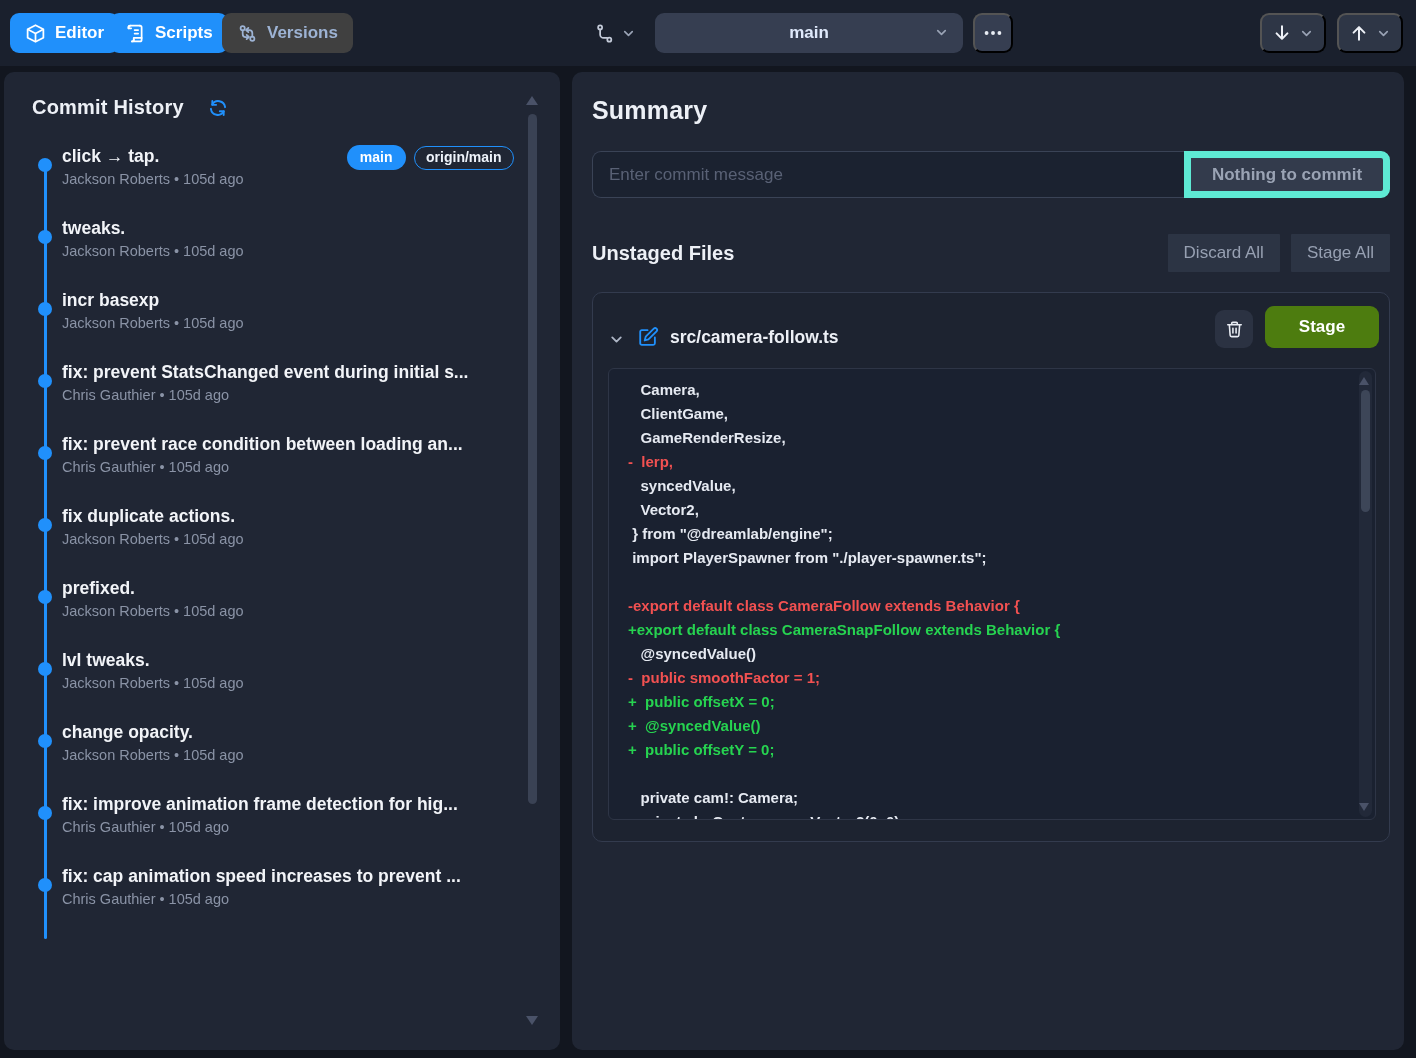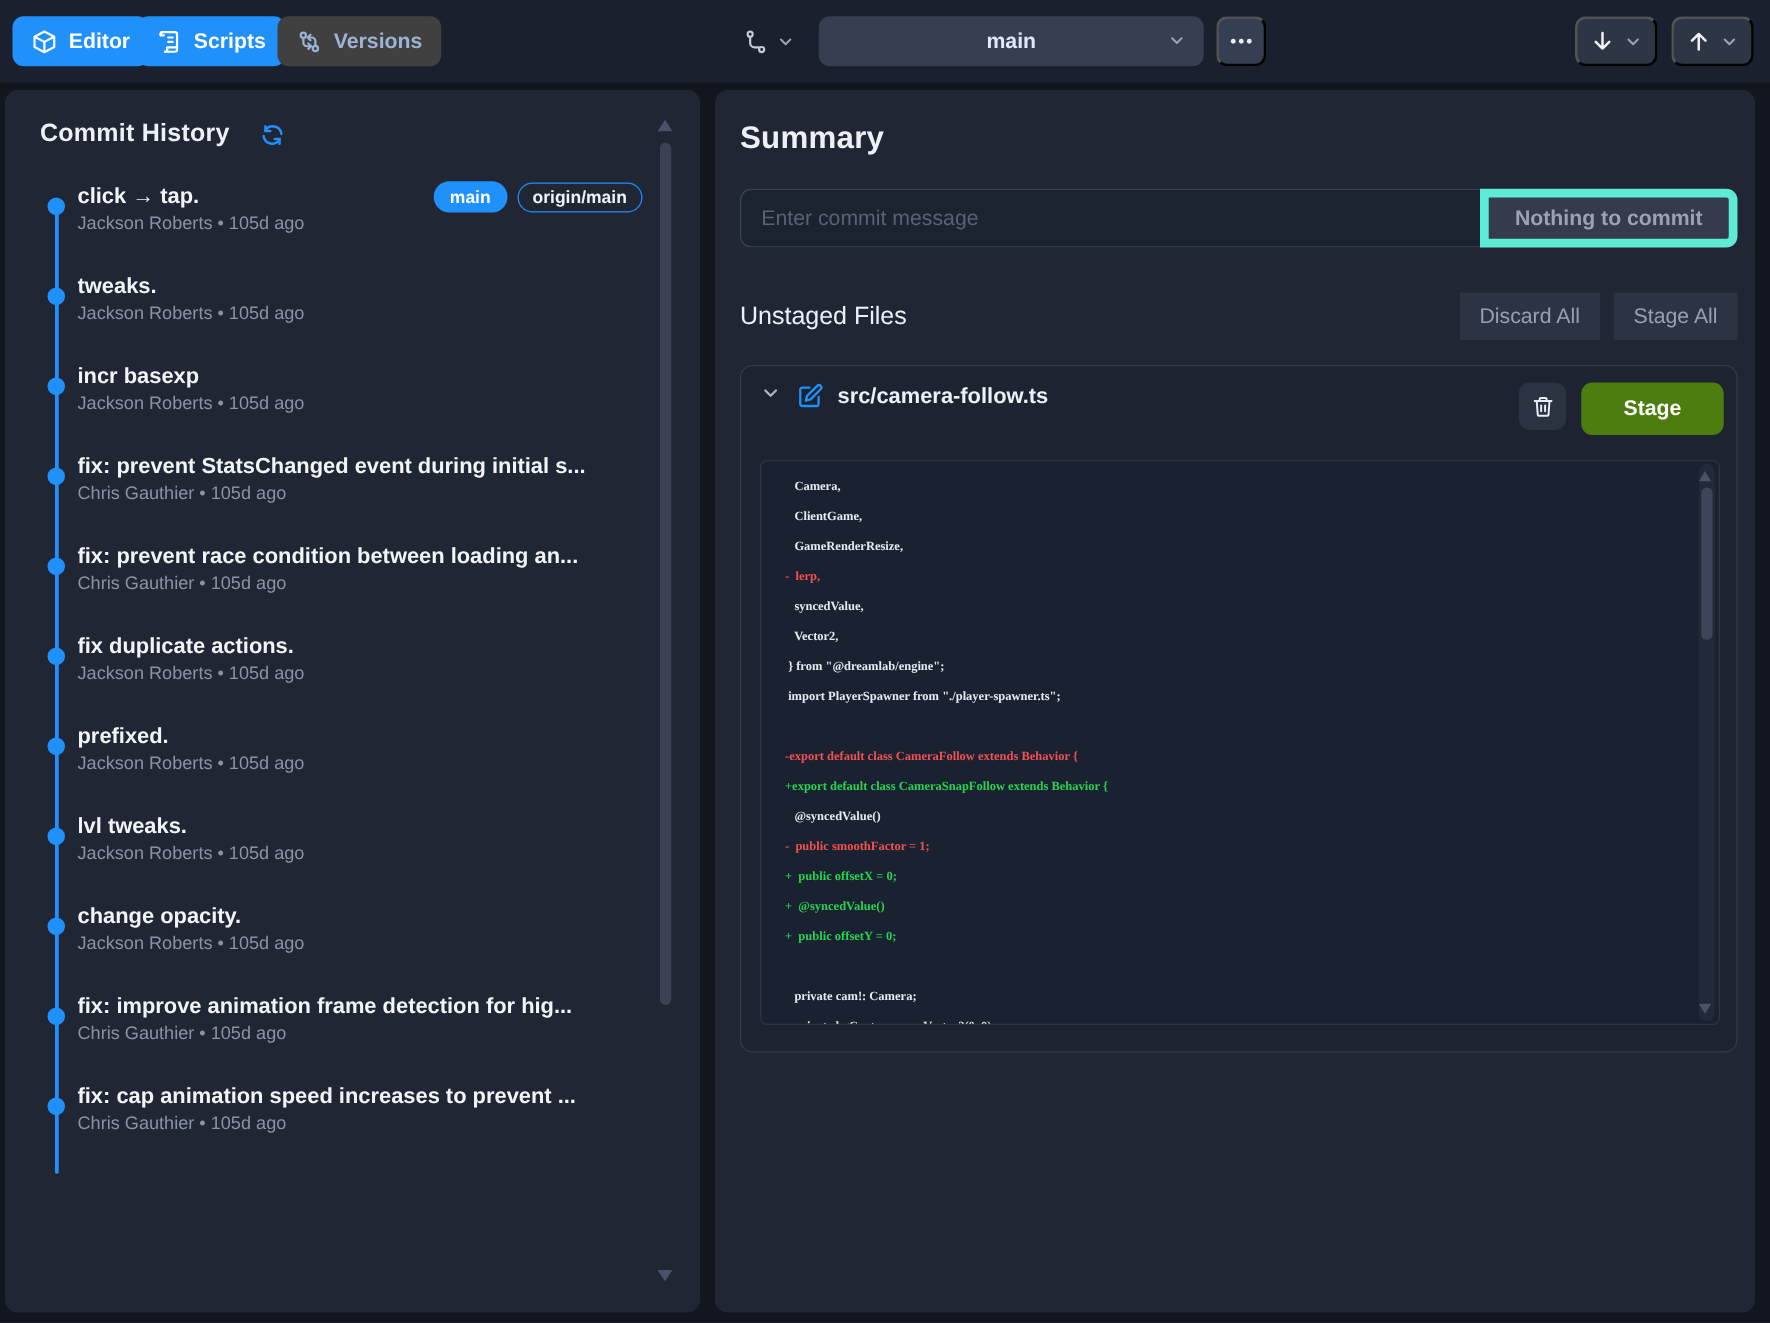--- a/index.html
+++ b/index.html
@@ -135,32 +135,32 @@
     font-family:"Liberation Sans", sans-serif; outline:none;
   }
   .commit-input::placeholder { color:#596175; }
   .commit-disabled-btn {
     width:206px; background:#333b4c; border:7px solid #5eead4;
     border-radius:0 9px 9px 0; font-size:17px; font-weight:bold; color:#9aa3b4;
     cursor:default; font-family:"Liberation Sans", sans-serif;
   }
 
   .unstaged-head { margin-top:36px; display:flex; align-items:center; }
-  .unstaged-title { font-size:20px; font-weight:normal; flex:1; }
+  .unstaged-title { font-size:20px; font-weight:bold; flex:1; }
   .ghost-btn {
     background:#2c3444; border:none; border-radius:1px; color:#97a0b2;
     font-size:17px; padding:9px 16px; margin-left:11px; cursor:pointer;
     font-family:"Liberation Sans", sans-serif;
   }
 
   .file-card {
     margin-top:20px; height:550px; background:#1d2330;
     border:1px solid #333b4e; border-radius:10px;
   }
-  .file-head { display:flex; align-items:flex-start; padding:13px 10px 13px 15px; }
+  .file-head { display:flex; align-items:flex-end; padding:13px 10px 13px 15px; }
   .file-chevron { width:17px; height:17px; color:#aeb6c6; cursor:pointer; }
   .file-edit-icon { width:22px; height:22px; color:#2090fb; margin-left:12px; }
   .file-path { font-size:17.5px; font-weight:bold; margin-left:11px; flex:1; }
   .trash-btn {
     width:38px; height:38px; background:#2b3242; border:none; border-radius:9px;
     color:#e8ecf3; display:flex; align-items:center; justify-content:center;
     cursor:pointer;
   }
   .trash-btn svg { width:19px; height:19px; }
   .stage-btn {
@@ -169,22 +169,22 @@
     cursor:pointer; font-family:"Liberation Sans", sans-serif;
   }
 
   .diff-box {
     position:relative; margin:7px 13px 0 15px; height:452px;
     background:#1a2130; border:1px solid #2e3546; border-radius:6px;
     overflow:hidden;
   }
   .diff-code {
     padding:9px 24px 0 19px;
-    font-family:Liberation Serif, serif;
-    font-weight:bold; font-size:10px; line-height:24px; white-space:pre;
+    font-family:Liberation Sans, sans-serif;
+    font-weight:bold; font-size:15px; line-height:24px; white-space:pre;
   }
   .code-line.ctx { color:#e6eaf2; }
   .code-line.rem { color:#f25151; }
   .code-line.add { color:#26d350; }
 
   
   .cb-track {
     position:absolute; right:3px; top:2px; bottom:2px; width:13px;
     background:#222939; border-radius:7px;
   }

